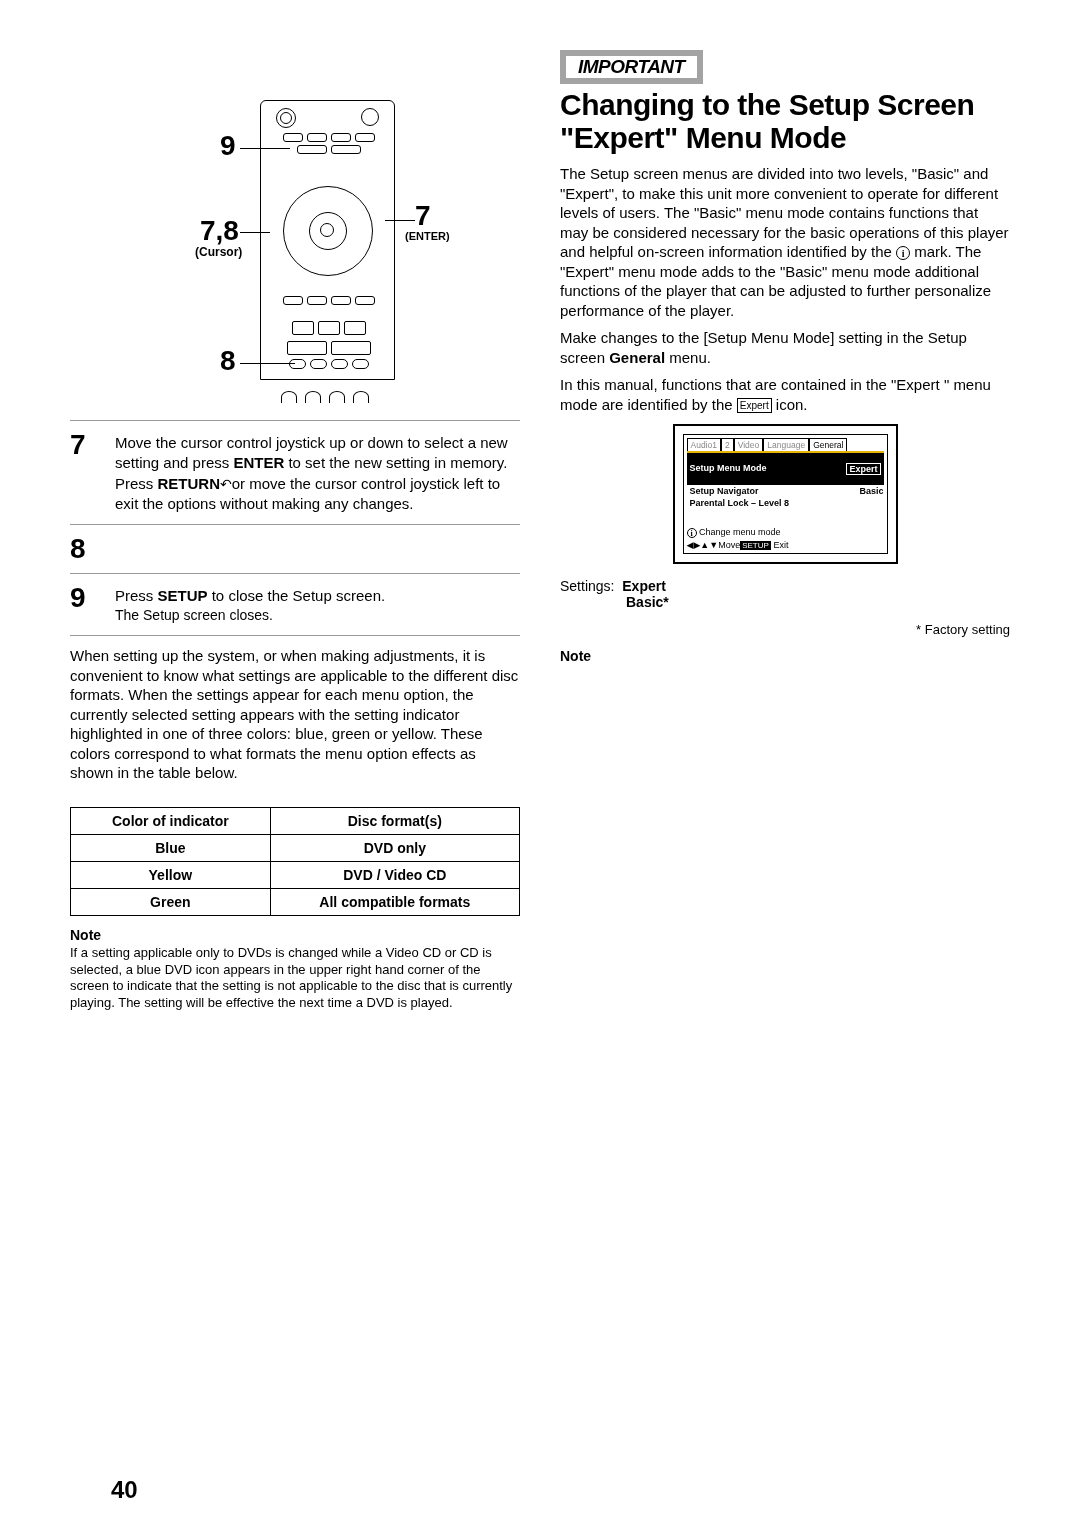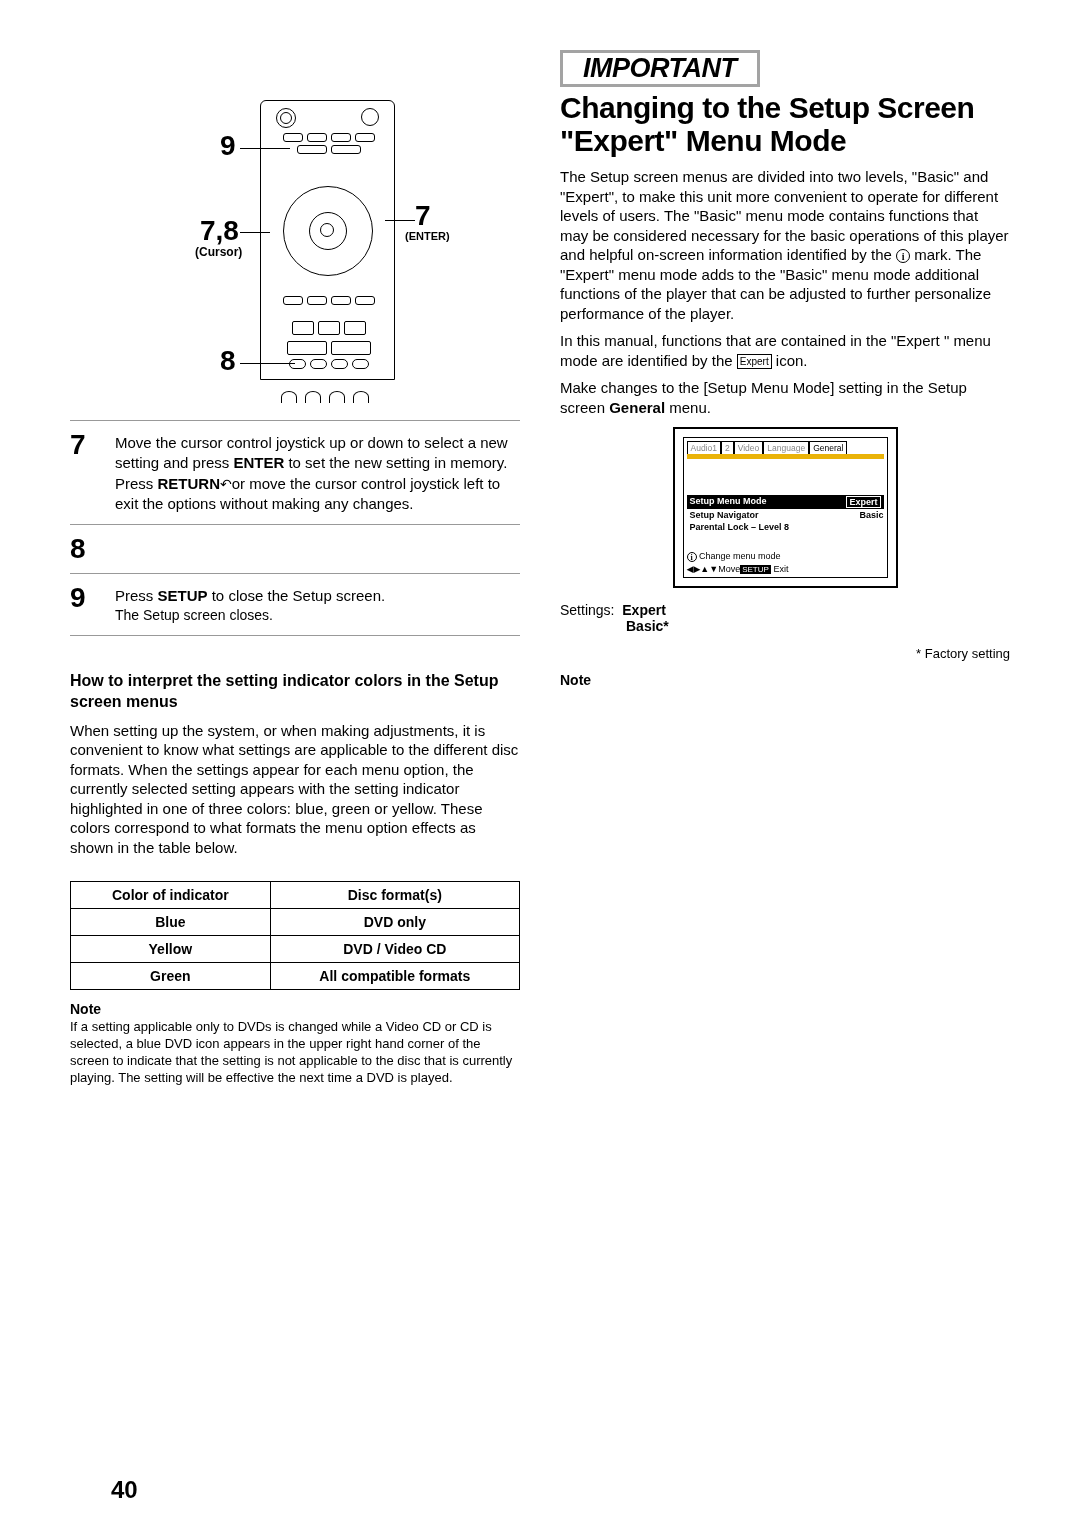--- a/index.html
+++ b/index.html
@@ -118,23 +118,23 @@
       margin-top: 11px;
     }
     .note-text {
       font-size: 13px;
       line-height: 1.3;
       margin-top: 2px;
     }
 
     .important-box {
       display: inline-block;
-      border: 3px solid #a3a3a3;
-      padding: 0 20px;
-      font-size: 27px;
+      border: 6px solid #a3a3a3;
+      padding: 0 12px;
+      font-size: 19px;
       font-weight: bold;
       font-style: italic;
       letter-spacing: -0.5px;
       margin-bottom: 4px;
     }
     .main-heading {
       font-size: 30px;
       font-weight: bold;
       line-height: 1.1;
       margin-bottom: 10px;
@@ -150,26 +150,26 @@
       background: white;
     }
     .screen-inner {
       border: 1px solid black;
       margin: 8px;
       padding: 3px;
     }
     .tabs {
       display: flex;
       font-size: 8.5px;
-      border-bottom: 5px solid #eab308;
+      border-bottom: 2px solid #eab308;
     }
     .tab { padding: 1px 3px; border:1px solid black; color:#888; border-bottom:none; }
     .tab.active { color:black; }
     .menu-row { display:flex; font-size:9px; padding:1px 0; }
-    .menu-row.sel { background:black; color:white; padding:1px 3px;margin-top:36px; }
+    .menu-row.sel { background:black; color:white; padding:10px 3px; }
     .menu-label { flex:1; font-weight:bold; }
     .menu-val { font-weight:bold; }
     .menu-val.boxed { border:1px solid white; padding:0 2px; }
     .hint { font-size:9px; margin-top:18px; }
     .footer-row { display:flex; justify-content:flex-start; font-size:9px; margin-top:2px; border-top:0; }
     .setup-badge { background:black; color:white; font-size:8px; padding:0 2px; }
 
     .settings-row { font-size:14px; margin-top:14px; }
     .factory { text-align:right; font-size:13px; margin-top:12px; }
     .page-num {
@@ -258,21 +258,20 @@
     <hr class="hr">
     <div class="step">
       <div class="step-num">9</div>
       <div class="step-text">
         <span>Press </span><b>SETUP</b><span> to close the Setup screen.</span>
         <div class="sub">The Setup screen closes.</div>
       </div>
     </div>
     <hr class="hr">
 
-    <div class="section-heading">How to interpret the setting indicator colors in the Setup screen menus</div>
     <div class="body-text">When setting up the system, or when making adjustments, it is convenient to know what settings are applicable to the different disc formats. When the settings appear for each menu option, the currently selected setting appears with the setting indicator highlighted in one of three colors: blue, green or yellow. These colors correspond to what formats the menu option effects as shown in the table below.</div>
 
     <table class="indicator">
       <tbody>
           <tr>
             <th>Color of indicator</th>
             <th>Disc format(s)</th>
           </tr>
       <tr>
             <td>Blue</td>
@@ -293,24 +292,24 @@
     <div class="note-text">If a setting applicable only to DVDs is changed while a Video CD or CD is selected, a blue DVD icon appears in the upper right hand corner of the screen to indicate that the setting is not applicable to the disc that is currently playing. The setting will be effective the next time a DVD is played.</div>
   </div>
 
   <div class="col-right">
     <div class="important-box">IMPORTANT</div>
     <div class="main-heading">Changing to the Setup Screen "Expert" Menu Mode</div>
     <div class="body-text">
       <span>The Setup screen menus are divided into two levels, "Basic" and "Expert", to make this unit more convenient to operate for different levels of users. The "Basic" menu mode contains functions that may be considered necessary for the basic operations of this player and helpful on-screen information identified by the </span><span class="info-icon">i</span><span> mark. The "Expert" menu mode adds to the "Basic" menu mode additional functions of the player that can be adjusted to further personalize performance of the player.</span>
     </div>
     <div class="body-text" style="margin-top:8px;">
+      <span>Make changes to the [Setup Menu Mode] setting in the Setup screen </span><b>General</b><span> menu.</span>
+    </div>
+    <div class="body-text" style="margin-top:8px;">
       <span>In this manual, functions that are contained in the "Expert " menu mode are identified by the </span><span class="expert-icon">Expert</span><span> icon.</span>
-    </div>
-    <div class="body-text" style="margin-top:8px;">
-      <span>Make changes to the [Setup Menu Mode] setting in the Setup screen </span><b>General</b><span> menu.</span>
     </div>
 
     <div class="screen-box">
       <div class="screen-inner">
         <div class="tabs">
           <div class="tab">Audio1</div>
           <div class="tab">2</div>
           <div class="tab">Video</div>
           <div class="tab">Language</div>
           <div class="tab active">General</div>

